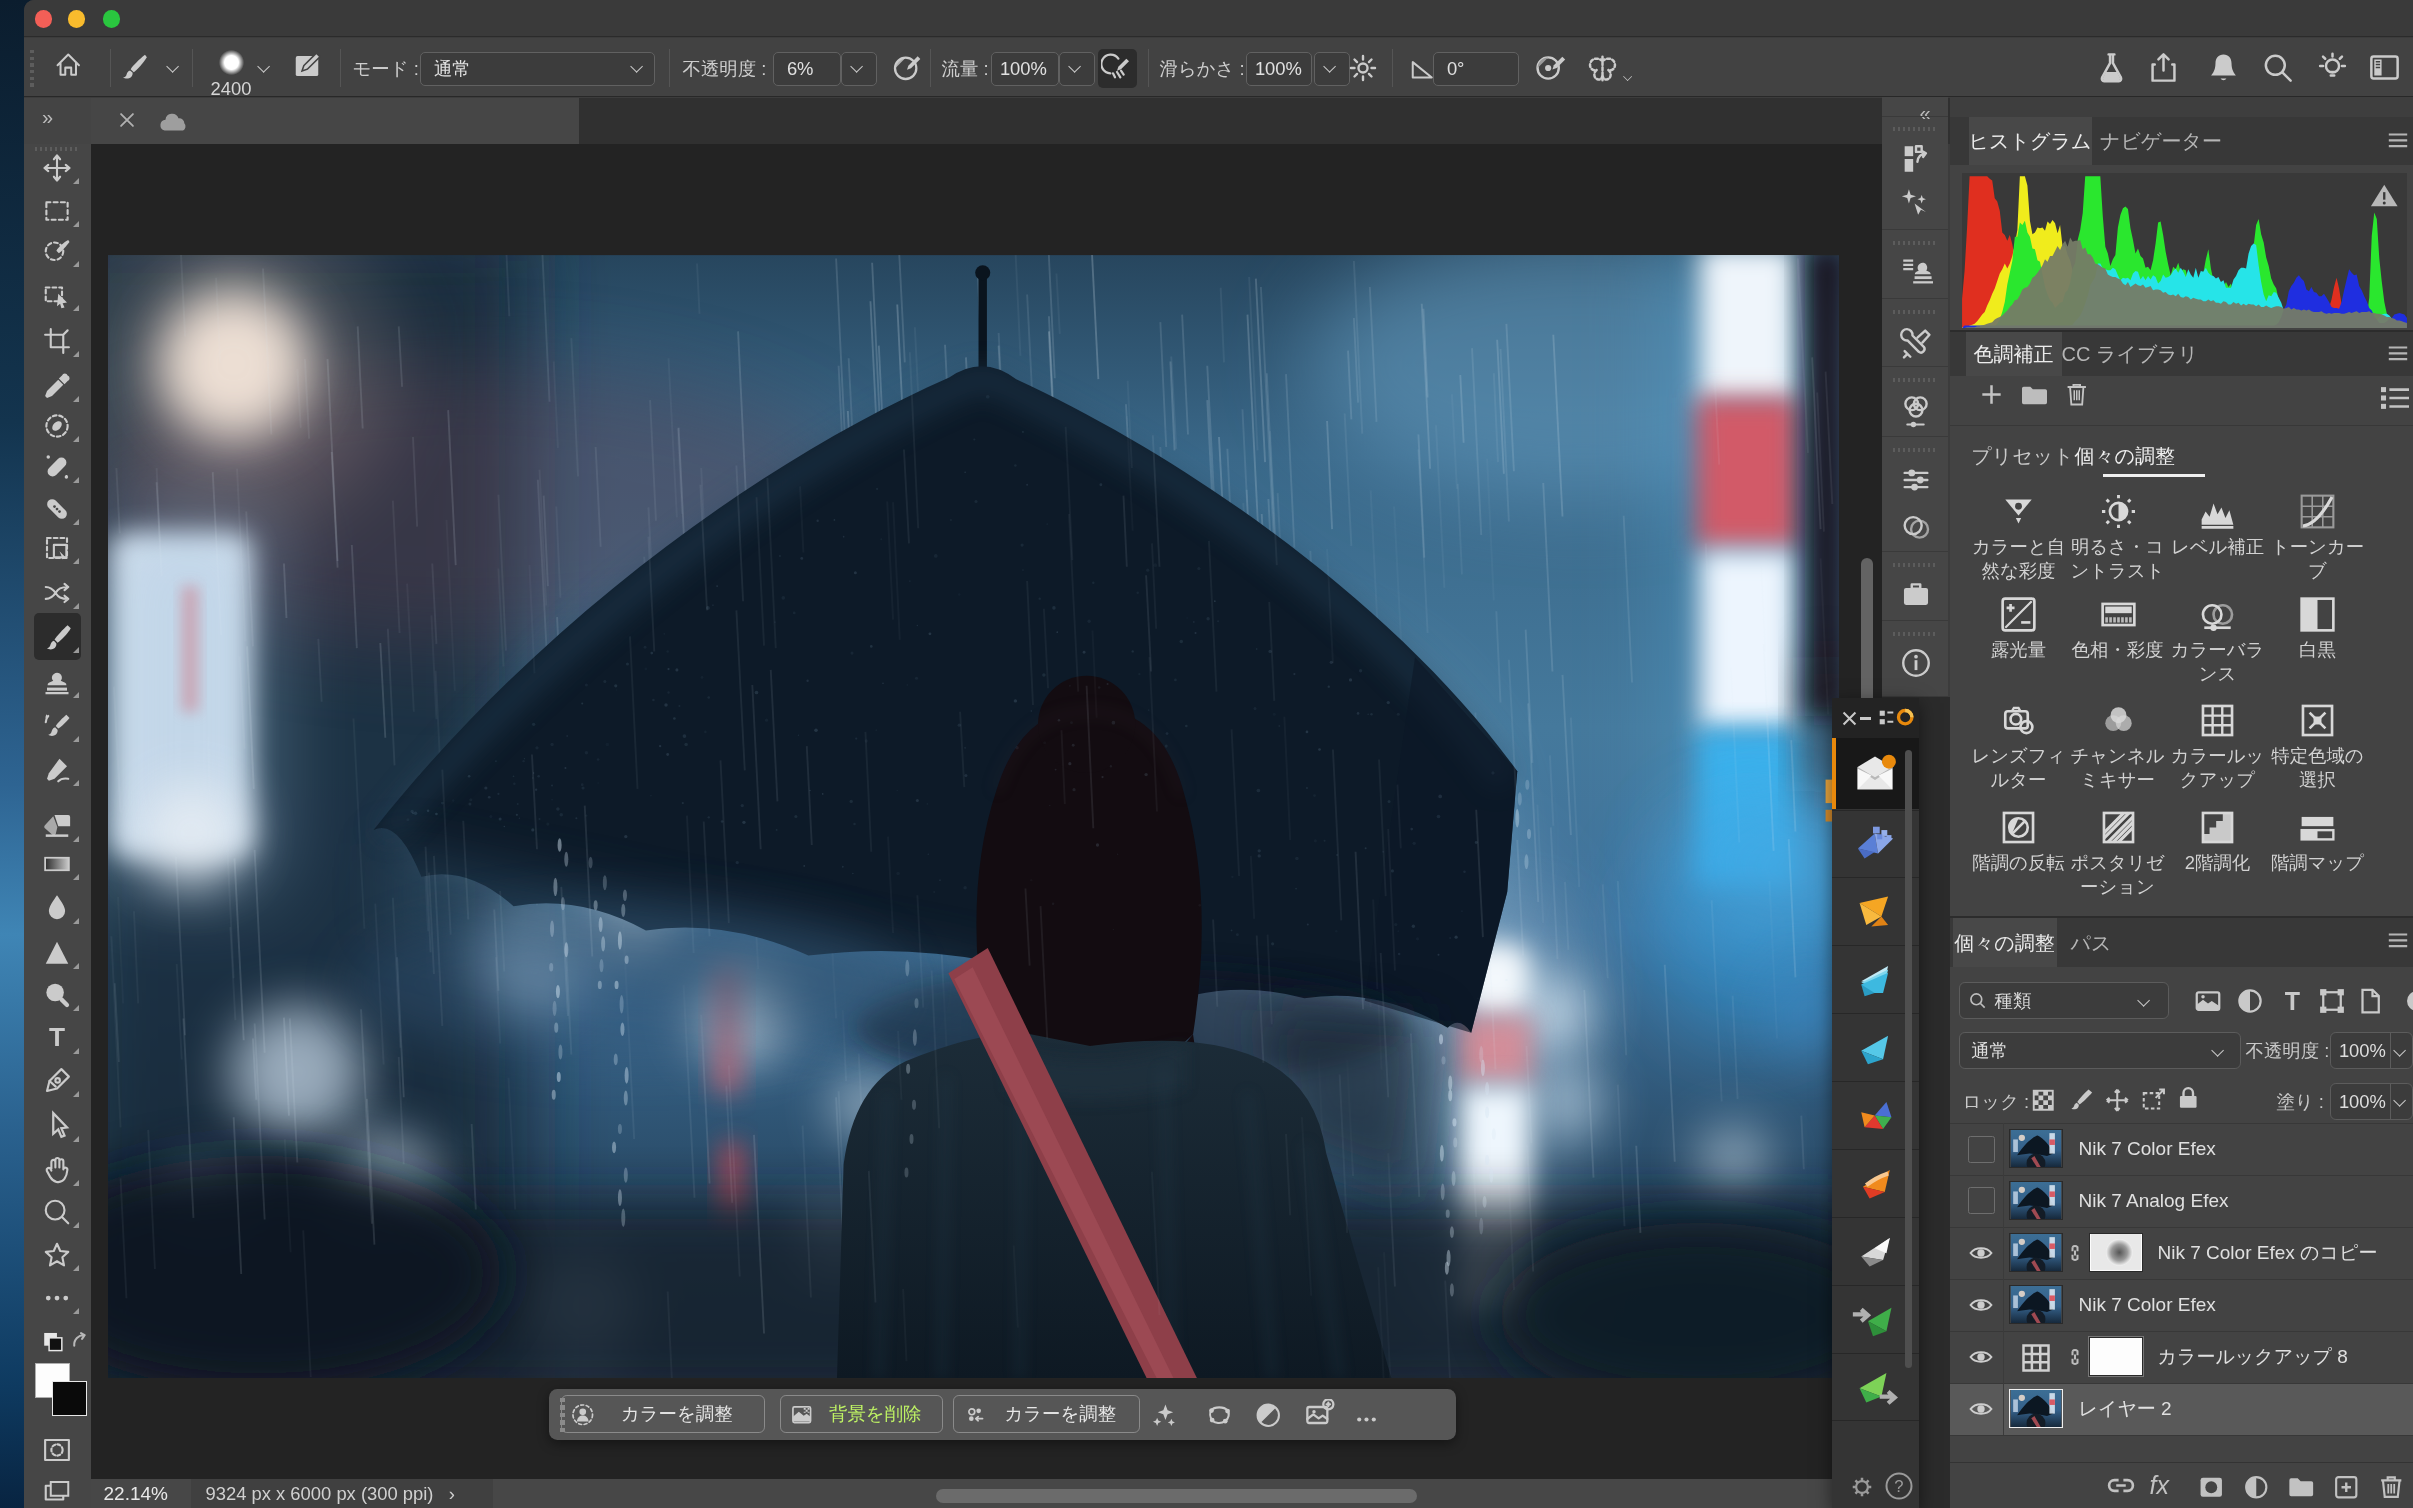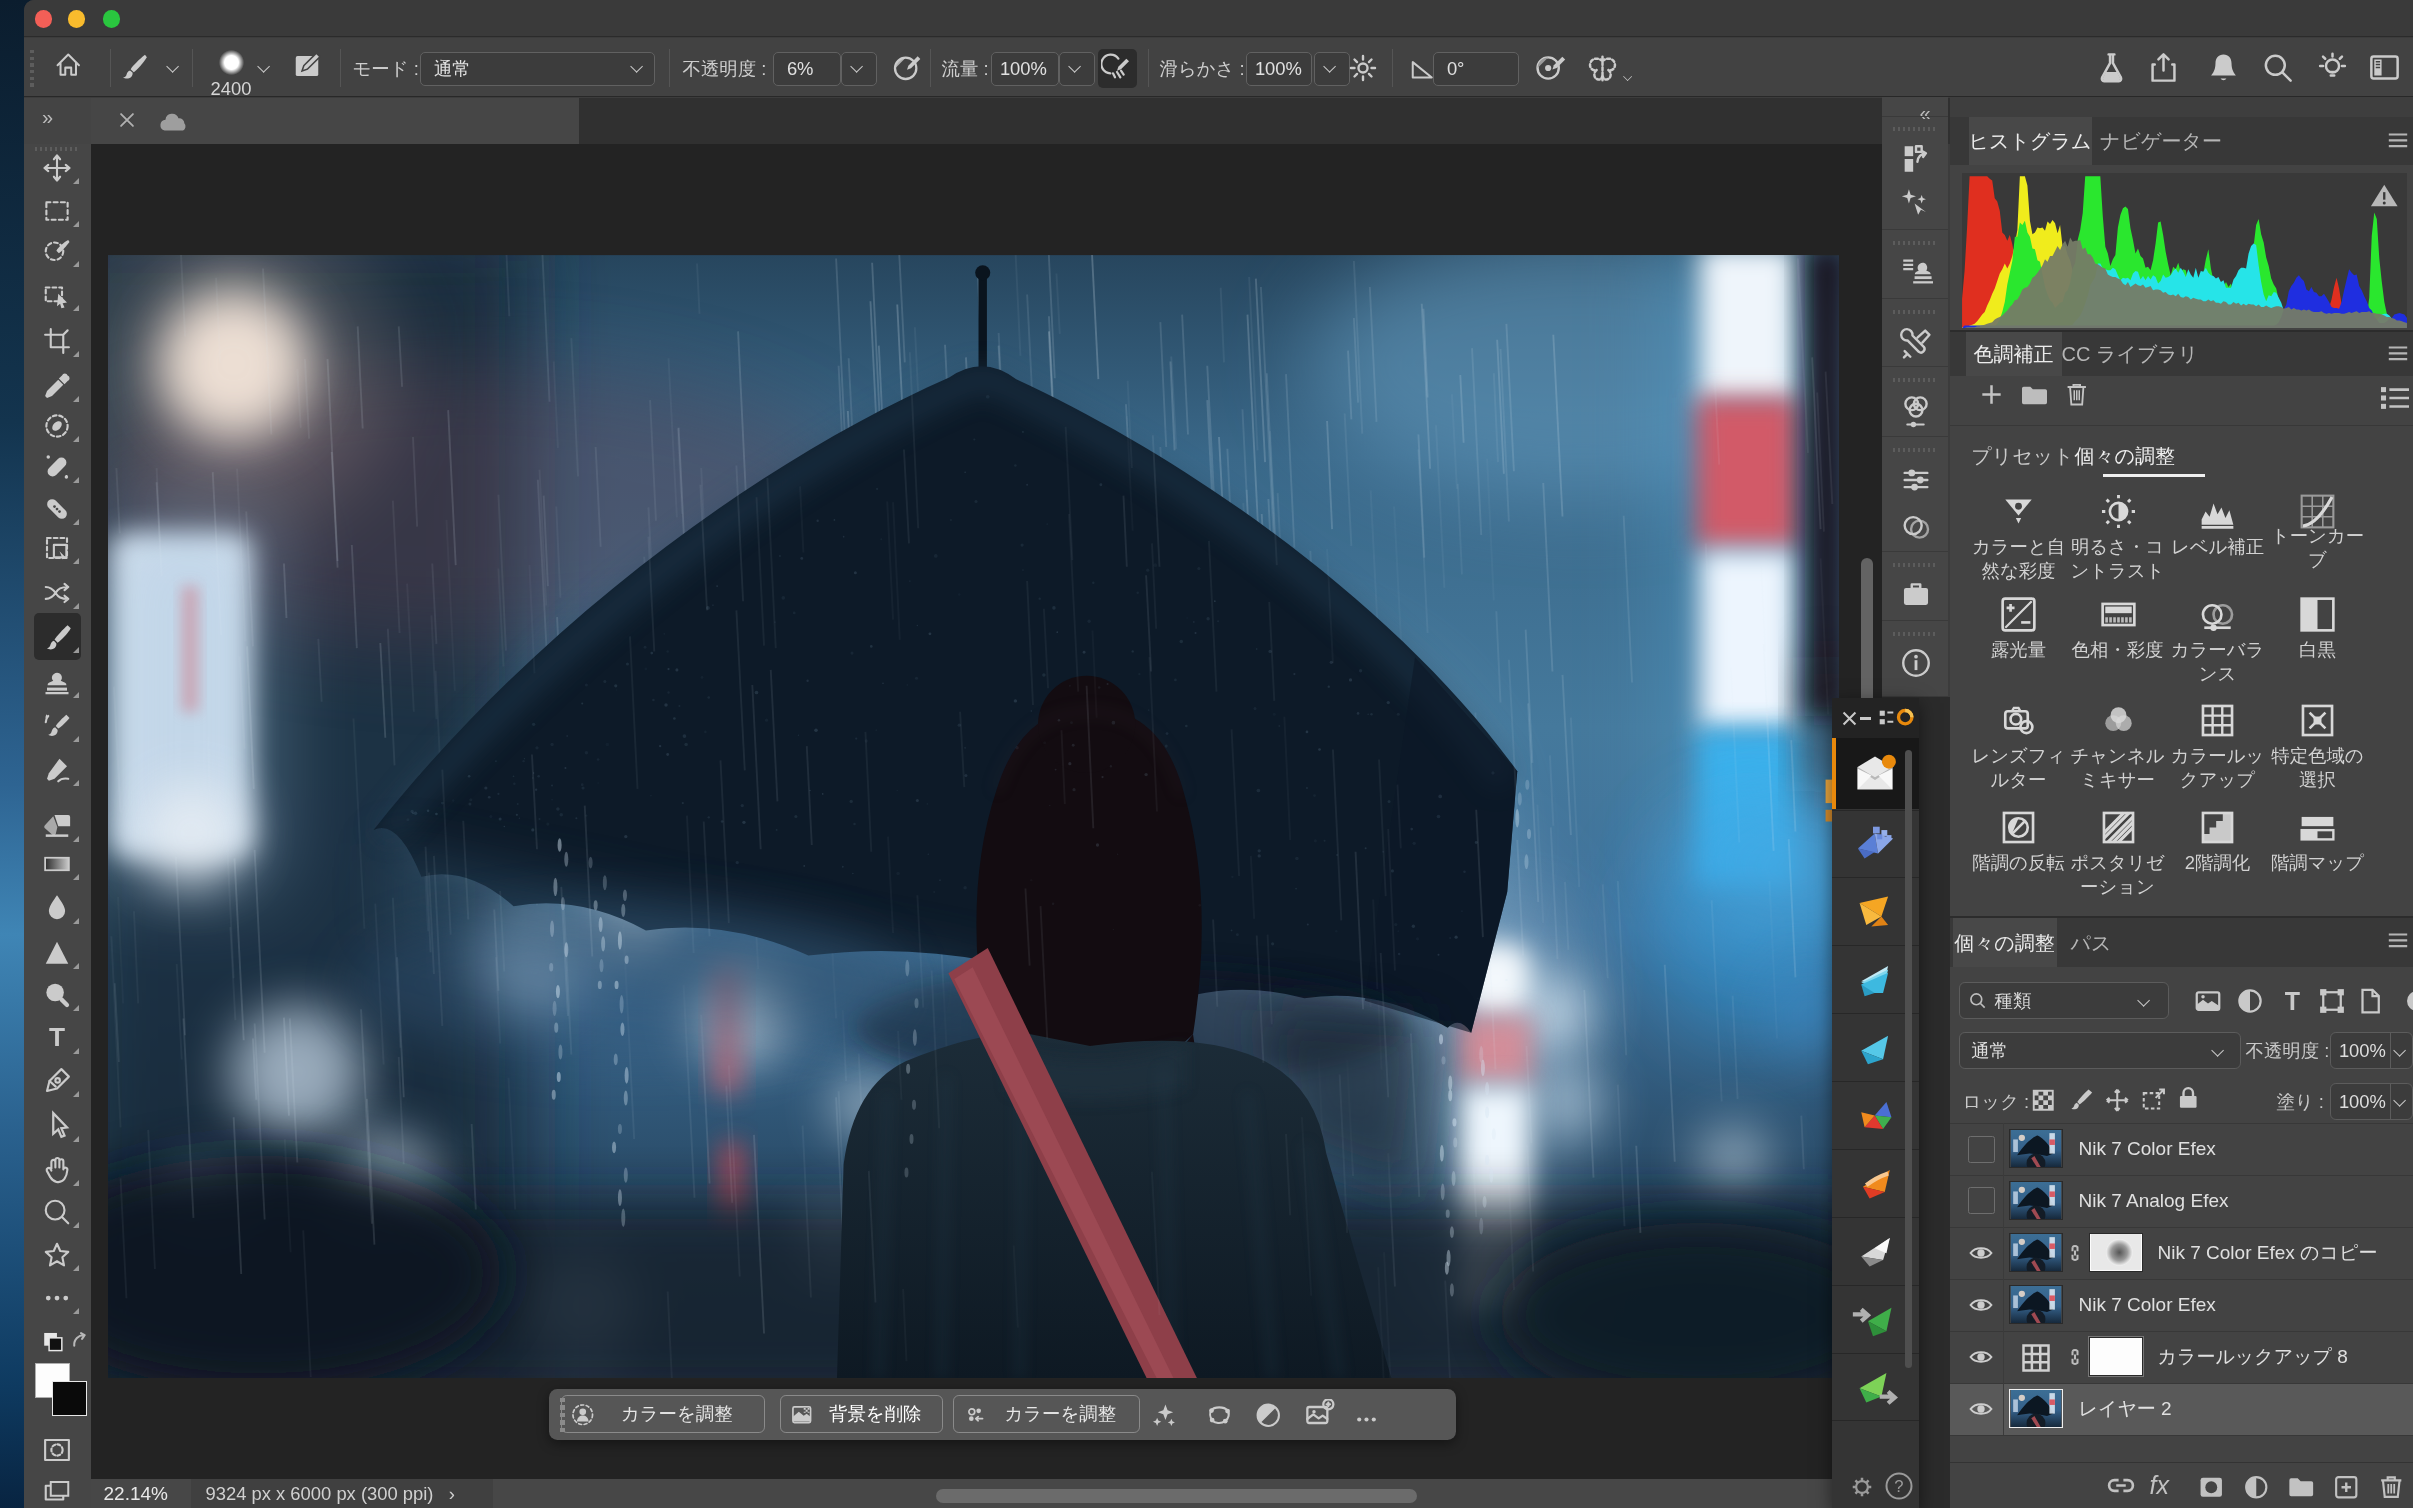--- a/index.html
+++ b/index.html
@@ -1117,21 +1117,21 @@
 </div>
 <div class="a" style="left:1837px;top:558px;width:12.6px;height:186px;background:#6e6e6e;border-radius:6.7px;opacity:.85"></div>
 <div class="a" style="left:525px;top:1389px;width:907px;height:51px;background:#565656;border-radius:8.4px;box-shadow:0 3.4px 11.7px rgba(0,0,0,.4)"></div>
 <div class="a" style="left:536px;top:1398px;width:5px;height:34px;background:repeating-linear-gradient(180deg,#8b8b8b 0 4.2px,transparent 4.2px 7.5px)"></div>
 <div class="a" style="left:537px;top:1395px;width:204px;height:38px;border:0.8px solid #8a8a8a;border-radius:5.9px;color:#e6e6e6;font-size:18.4px;line-height:36px;text-align:center;padding-left:28.5px">カラーを調整</div>
     <svg class="a" style="left:547px;top:1403px" width="23.5" height="23.5" viewBox="0 0 24 24">
       <circle cx="12" cy="9" r="3.4" fill="#cbcbcb"></circle>
       <path d="M6 19 C6.5 14.5 9 12.8 12 12.8 C15 12.8 17.5 14.5 18 19 Z" fill="#cbcbcb"></path>
       <circle cx="12" cy="12" r="10" stroke="#cbcbcb" fill="none" stroke-width="1.7" stroke-linecap="round" stroke-linejoin="round" stroke-dasharray="3 2.6"></circle>
     </svg>
-<div class="a" style="left:756px;top:1395px;width:163px;height:38px;border:0.8px solid #8a8a8a;border-radius:5.9px;color:#ffffff;font-size:18.4px;line-height:36px;text-align:center;padding-left:28.5px">背景を削除</div>
+<div class="a" style="left:756px;top:1395px;width:163px;height:38px;border:0.8px solid #8a8a8a;border-radius:5.9px;color:#bef264;font-size:18.4px;line-height:36px;text-align:center;padding-left:28.5px">背景を削除</div>
     <svg class="a" style="left:766px;top:1403px" width="23.5" height="23.5" viewBox="0 0 24 24">
       <rect x="3" y="4" width="18" height="16" rx="1.5" stroke="#cbcbcb" fill="none" stroke-width="1.7" stroke-linecap="round" stroke-linejoin="round"></rect>
       <path d="M3 14 L9 9 L14 13 L17 11 L21 14 L21 19 L3 19 Z" fill="#cbcbcb"></path>
       <rect x="13" y="5" width="7" height="5" fill="#565656"></rect>
       <path d="M14 5 h2 v2 h-2 Z M18 5 h2 v2 h-2 Z M16 7 h2 v2 h-2 Z M14 9 h2 v1 h-2 Z M18 9 h2 v1 h-2 Z" fill="#cbcbcb"></path>
     </svg>
 <div class="a" style="left:929px;top:1395px;width:187px;height:38px;border:0.8px solid #8a8a8a;border-radius:5.9px;color:#e6e6e6;font-size:18.4px;line-height:36px;text-align:center;padding-left:28.5px">カラーを調整</div>
     <svg class="a" style="left:939px;top:1403px" width="23.5" height="23.5" viewBox="0 0 24 24">
       <circle cx="9" cy="9" r="3" stroke="#cbcbcb" fill="none" stroke-width="1.7" stroke-linecap="round" stroke-linejoin="round"></circle>
       <circle cx="16" cy="8" r="2.4" fill="#cbcbcb"></circle>
@@ -1302,21 +1302,21 @@
 <svg class="a" style="left:2175px;top:493px" width="37" height="37" viewBox="0 0 28 28">
       <path d="M2 24 V20 L5 14 L8 18 L11 8 L14 16 L17 11 L20 19 L23 13 L26 24 Z" fill="#d8d8d8"></path>
       <path d="M2 26 H26" stroke="#d8d8d8" stroke-width="2"></path>
     </svg>
 <div class="lbl" style="left:2131px;top:535px;width:126px;font-size:18.4px;line-height:23.5px;color:#d2d2d2">レベル補正</div>
 <svg class="a" style="left:2275px;top:493px" width="37" height="37" viewBox="0 0 28 28">
       <rect x="2" y="2" width="24" height="24" fill="none" stroke="#9a9a9a" stroke-width="1.6"></rect>
       <path d="M2 10 H26 M2 18 H26 M10 2 V26 M18 2 V26" stroke="#9a9a9a" stroke-width="1.2"></path>
       <path d="M3 25 C10 24 18 16 25 3" stroke="#d8d8d8" stroke-width="2.4" fill="none"></path>
     </svg>
-<div class="lbl" style="left:2231px;top:524px;width:126px;font-size:18.4px;line-height:23.5px;color:#d2d2d2">トーンカー<br>ブ</div>
+<div class="lbl" style="left:2231px;top:535px;width:126px;font-size:18.4px;line-height:23.5px;color:#d2d2d2">トーンカー<br>ブ</div>
 <svg class="a" style="left:1976px;top:596px" width="37" height="37" viewBox="0 0 28 28">
       <rect x="2" y="2" width="24" height="24" rx="2" fill="none" stroke="#d8d8d8" stroke-width="2"></rect>
       <path d="M24 4 L4 24 Z" stroke="#d8d8d8" stroke-width="1.6"></path>
       <path d="M5 9 H11 M8 6 V12" stroke="#d8d8d8" stroke-width="2"></path>
       <path d="M16 20 H23" stroke="#d8d8d8" stroke-width="2"></path>
       <path d="M24 4 L26 2 L4 24 Z" fill="#d8d8d8"></path>
     </svg>
 <div class="lbl" style="left:1932px;top:638px;width:126px;font-size:18.4px;line-height:23.5px;color:#d2d2d2">露光量</div>
 <svg class="a" style="left:2076px;top:596px" width="37" height="37" viewBox="0 0 28 28">
       <rect x="2" y="6" width="24" height="16" fill="none" stroke="#d8d8d8" stroke-width="2"></rect>

